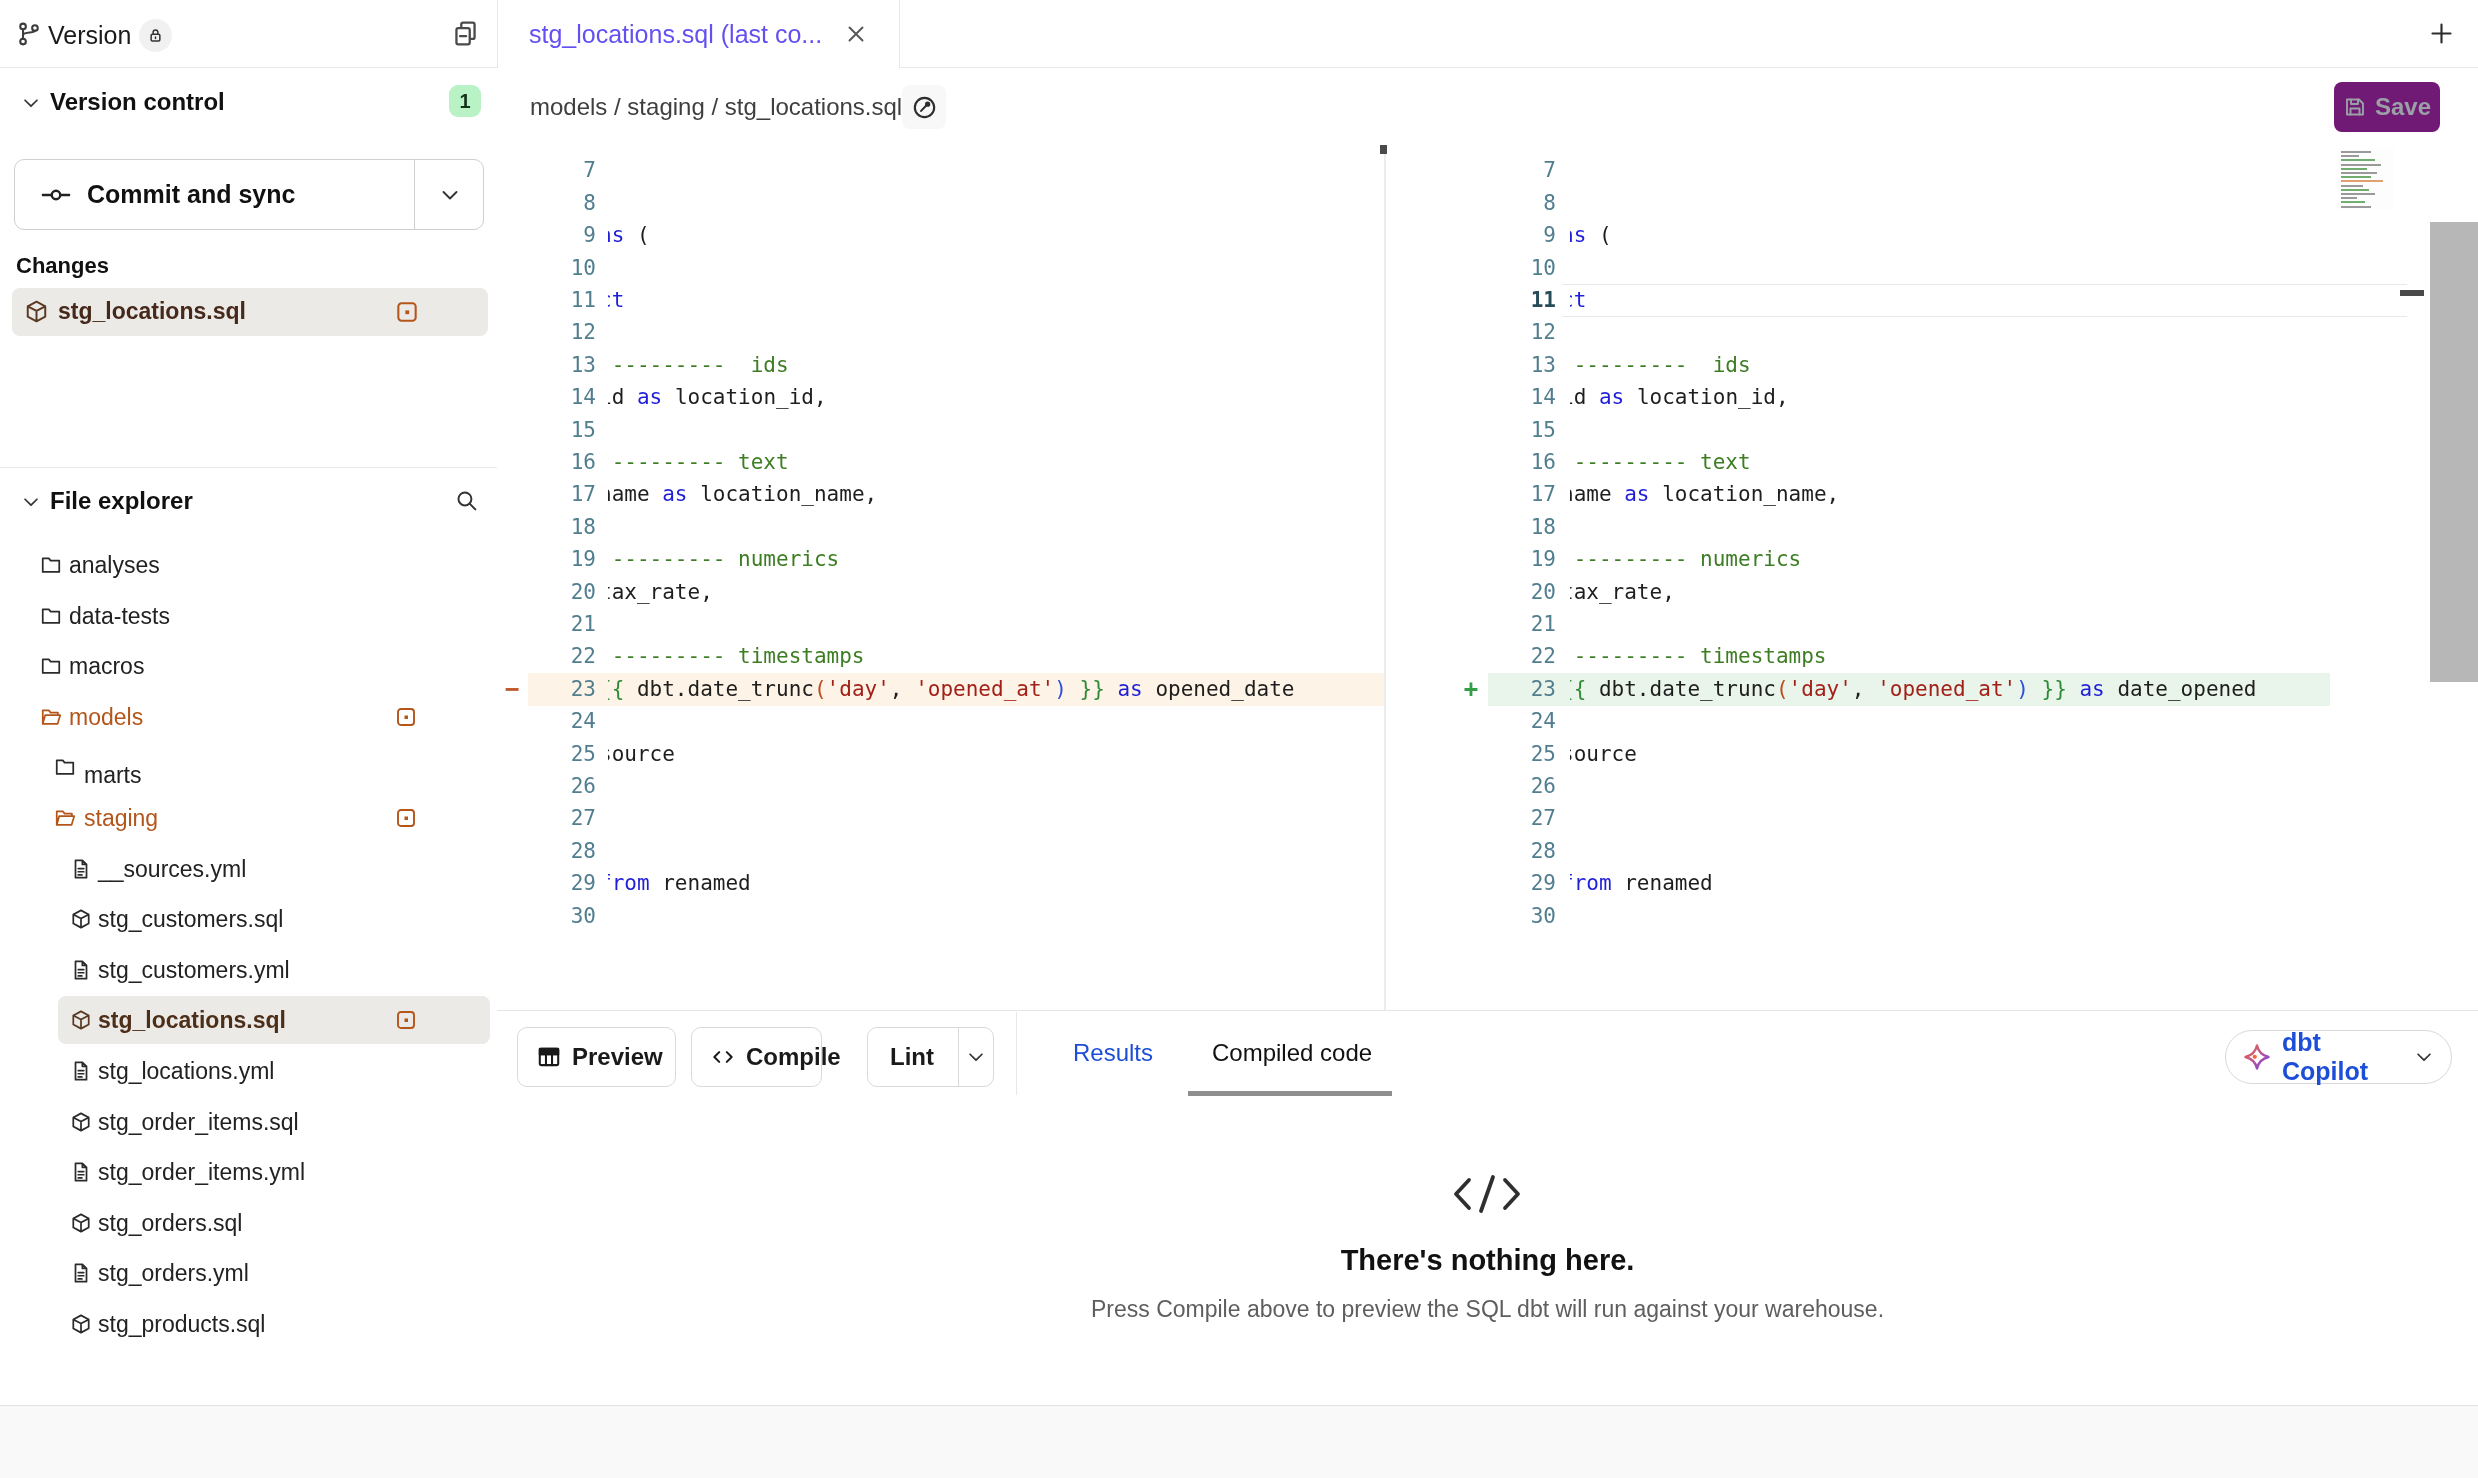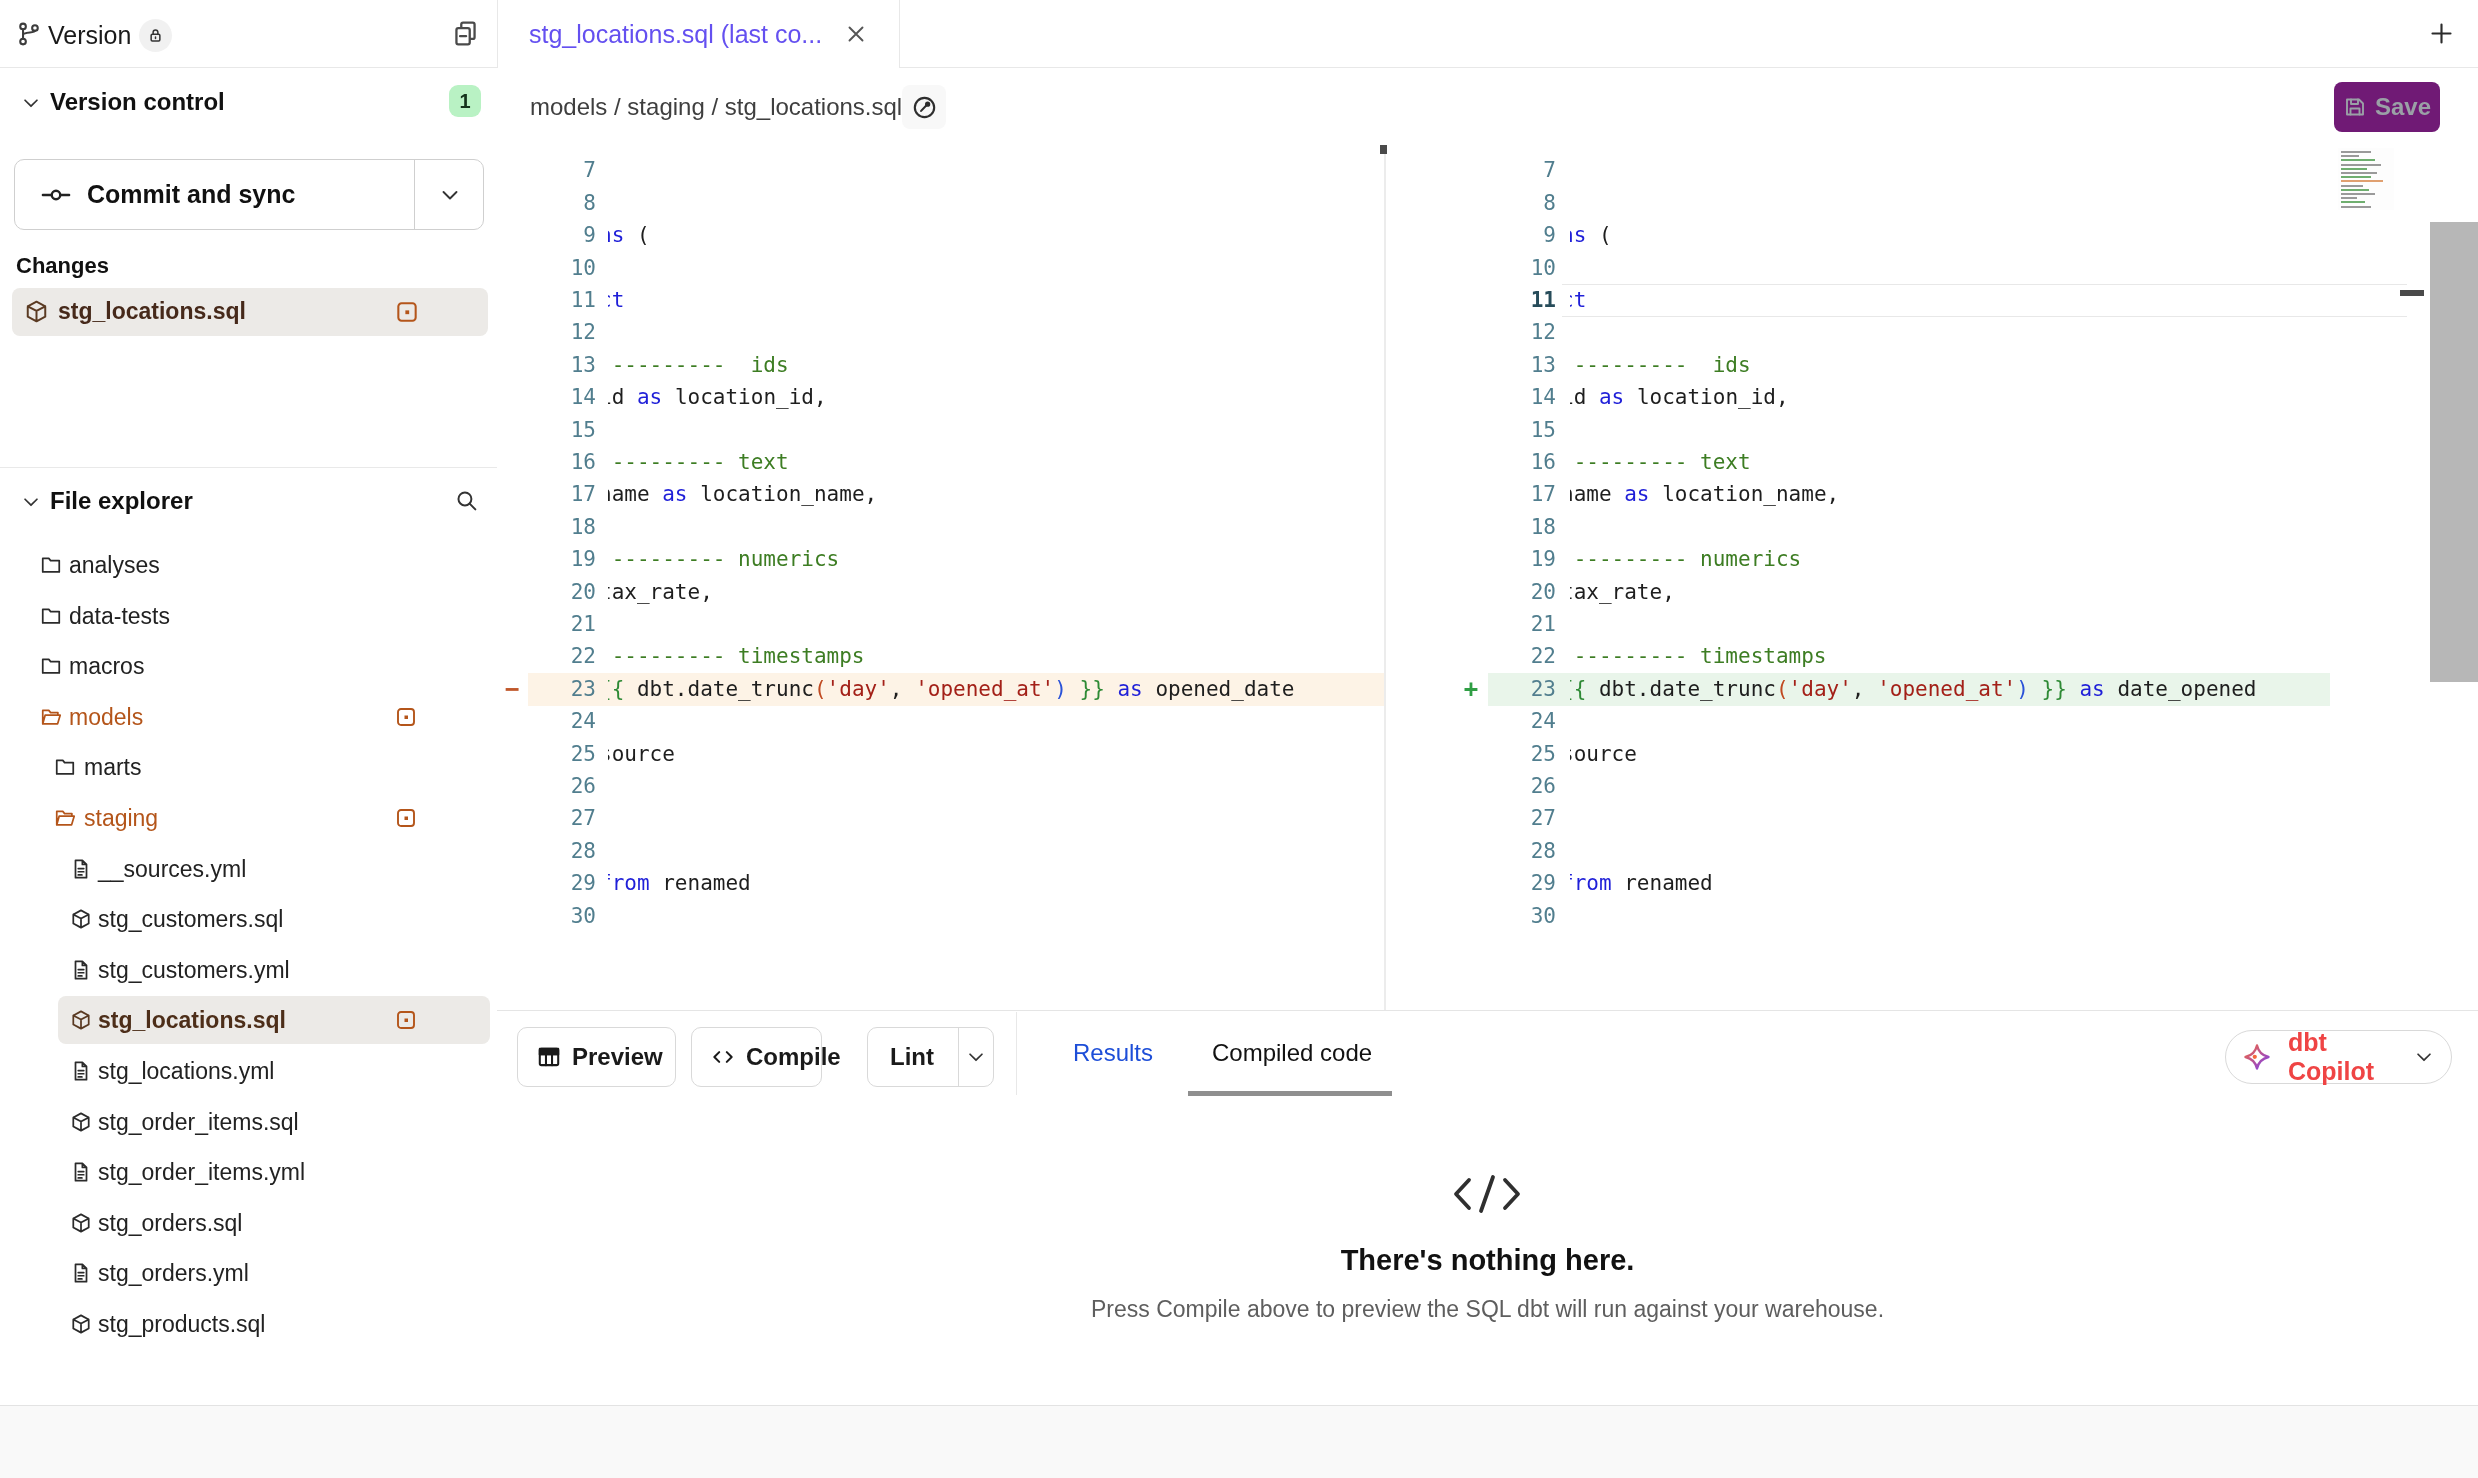--- a/index.html
+++ b/index.html
@@ -37,22 +37,22 @@
          white-space:pre;left:-9px;color:#1e1e1e;}
   .kw{color:#1f1fd8;} .cm{color:#3d7d23;} .str{color:#a32018;} .br{color:#2e8a35;}
   .pno{color:#c04a21;} .pnc{color:#2a52d8;} .tx{color:#1e1e1e;}
   .marker{position:absolute;font-family:"DejaVu Sans Mono",monospace;font-size:24px;font-weight:700;height:33px;line-height:33px;}
   
   #toolbar{left:497px;top:1010px;width:1981px;height:85px;border-top:1px solid #e5e5e5;border-bottom:1px solid #ececec;background:#fff;}
   .tbtn{position:absolute;top:16px;height:60px;border:1px solid #d9d9d9;border-radius:10px;background:#fff;
         display:flex;align-items:center;gap:10px;font-size:24px;font-weight:600;color:#1a1a1a;padding:0 18px;box-sizing:border-box;}
   .ptab{position:absolute;top:0;height:84px;display:flex;align-items:center;font-size:24px;color:#1d4ed8;}
   #copilot-btn{position:absolute;left:1728px;top:19px;width:227px;height:54px;border:1px solid #d9d9d9;border-radius:27px;
-               background:#fff;display:flex;align-items:center;gap:16px;padding:0 16px;box-sizing:border-box;
-               font-size:25px;font-weight:600;color:#ef4444;}
+               background:#fff;display:flex;align-items:center;gap:10px;padding:0 16px;box-sizing:border-box;
+               font-size:25px;font-weight:600;color:#1d4ed8;}
   #empty{left:497px;top:1096px;width:1981px;height:309px;background:#fff;text-align:center;}
   
   #statusbar{left:0;top:1405px;width:2478px;height:73px;background:#f9f9f9;border-top:1px solid #e3e3e3;}
 </style>
 </head>
 <body>
 
 <div id="sidebar" class="abs">
   <div id="sb-header" class="abs">
     <span class="ic abs" style="left:16px;top:21px;color:#3c3c3c">
@@ -180,21 +180,21 @@
             <rect x="10.5" y="10.5" width="3.5" height="3.5" fill="currentColor" stroke="none"></rect>
           </svg>
         </span>
       </div>
       <div class="frow" style="top: 202.4px; cursor: pointer;">
         <span class="ic abs" style="left: 54px; top: 13px; color: rgb(43, 43, 43);">
           <svg width="22" height="22" viewBox="0 0 24 24" fill="none" stroke="currentColor" stroke-width="1.9" stroke-linecap="round" stroke-linejoin="round">
             <path d="M3 19.5 V4.8 H9.6 L11.6 7.2 H21 V19.5 Z"></path>
           </svg>
         </span>
-        <span class="lbl" style="left: 84px;">marts</span>
+        <span class="lbl" style="left: 84px; margin-top: 8px;">marts</span>
       </div>
       <div class="frow" style="top: 253px; cursor: pointer; padding-left: 18px;">
         <span class="ic abs" style="left: 54px; top: 13px; color: rgb(180, 85, 26);">
           <svg width="22" height="22" viewBox="0 0 24 24" fill="none" stroke="currentColor" stroke-width="1.9" stroke-linecap="round" stroke-linejoin="round">
             <path d="M3 19.5 V4.8 H9.6 L11.6 7.2 H19.5 V9.8 M3 19.5 L5.6 10 H22 L19.2 19.5 Z"></path>
           </svg>
         </span>
         <span class="lbl" style="left: 84px; color: rgb(180, 85, 26);">staging</span>
         <span class="ic abs" style="left: 394px; top: 12px; color: rgb(180, 85, 26);">
           <svg width="24" height="24" viewBox="0 0 24 24" fill="none" stroke="currentColor" stroke-width="1.9" stroke-linecap="round" stroke-linejoin="round">

